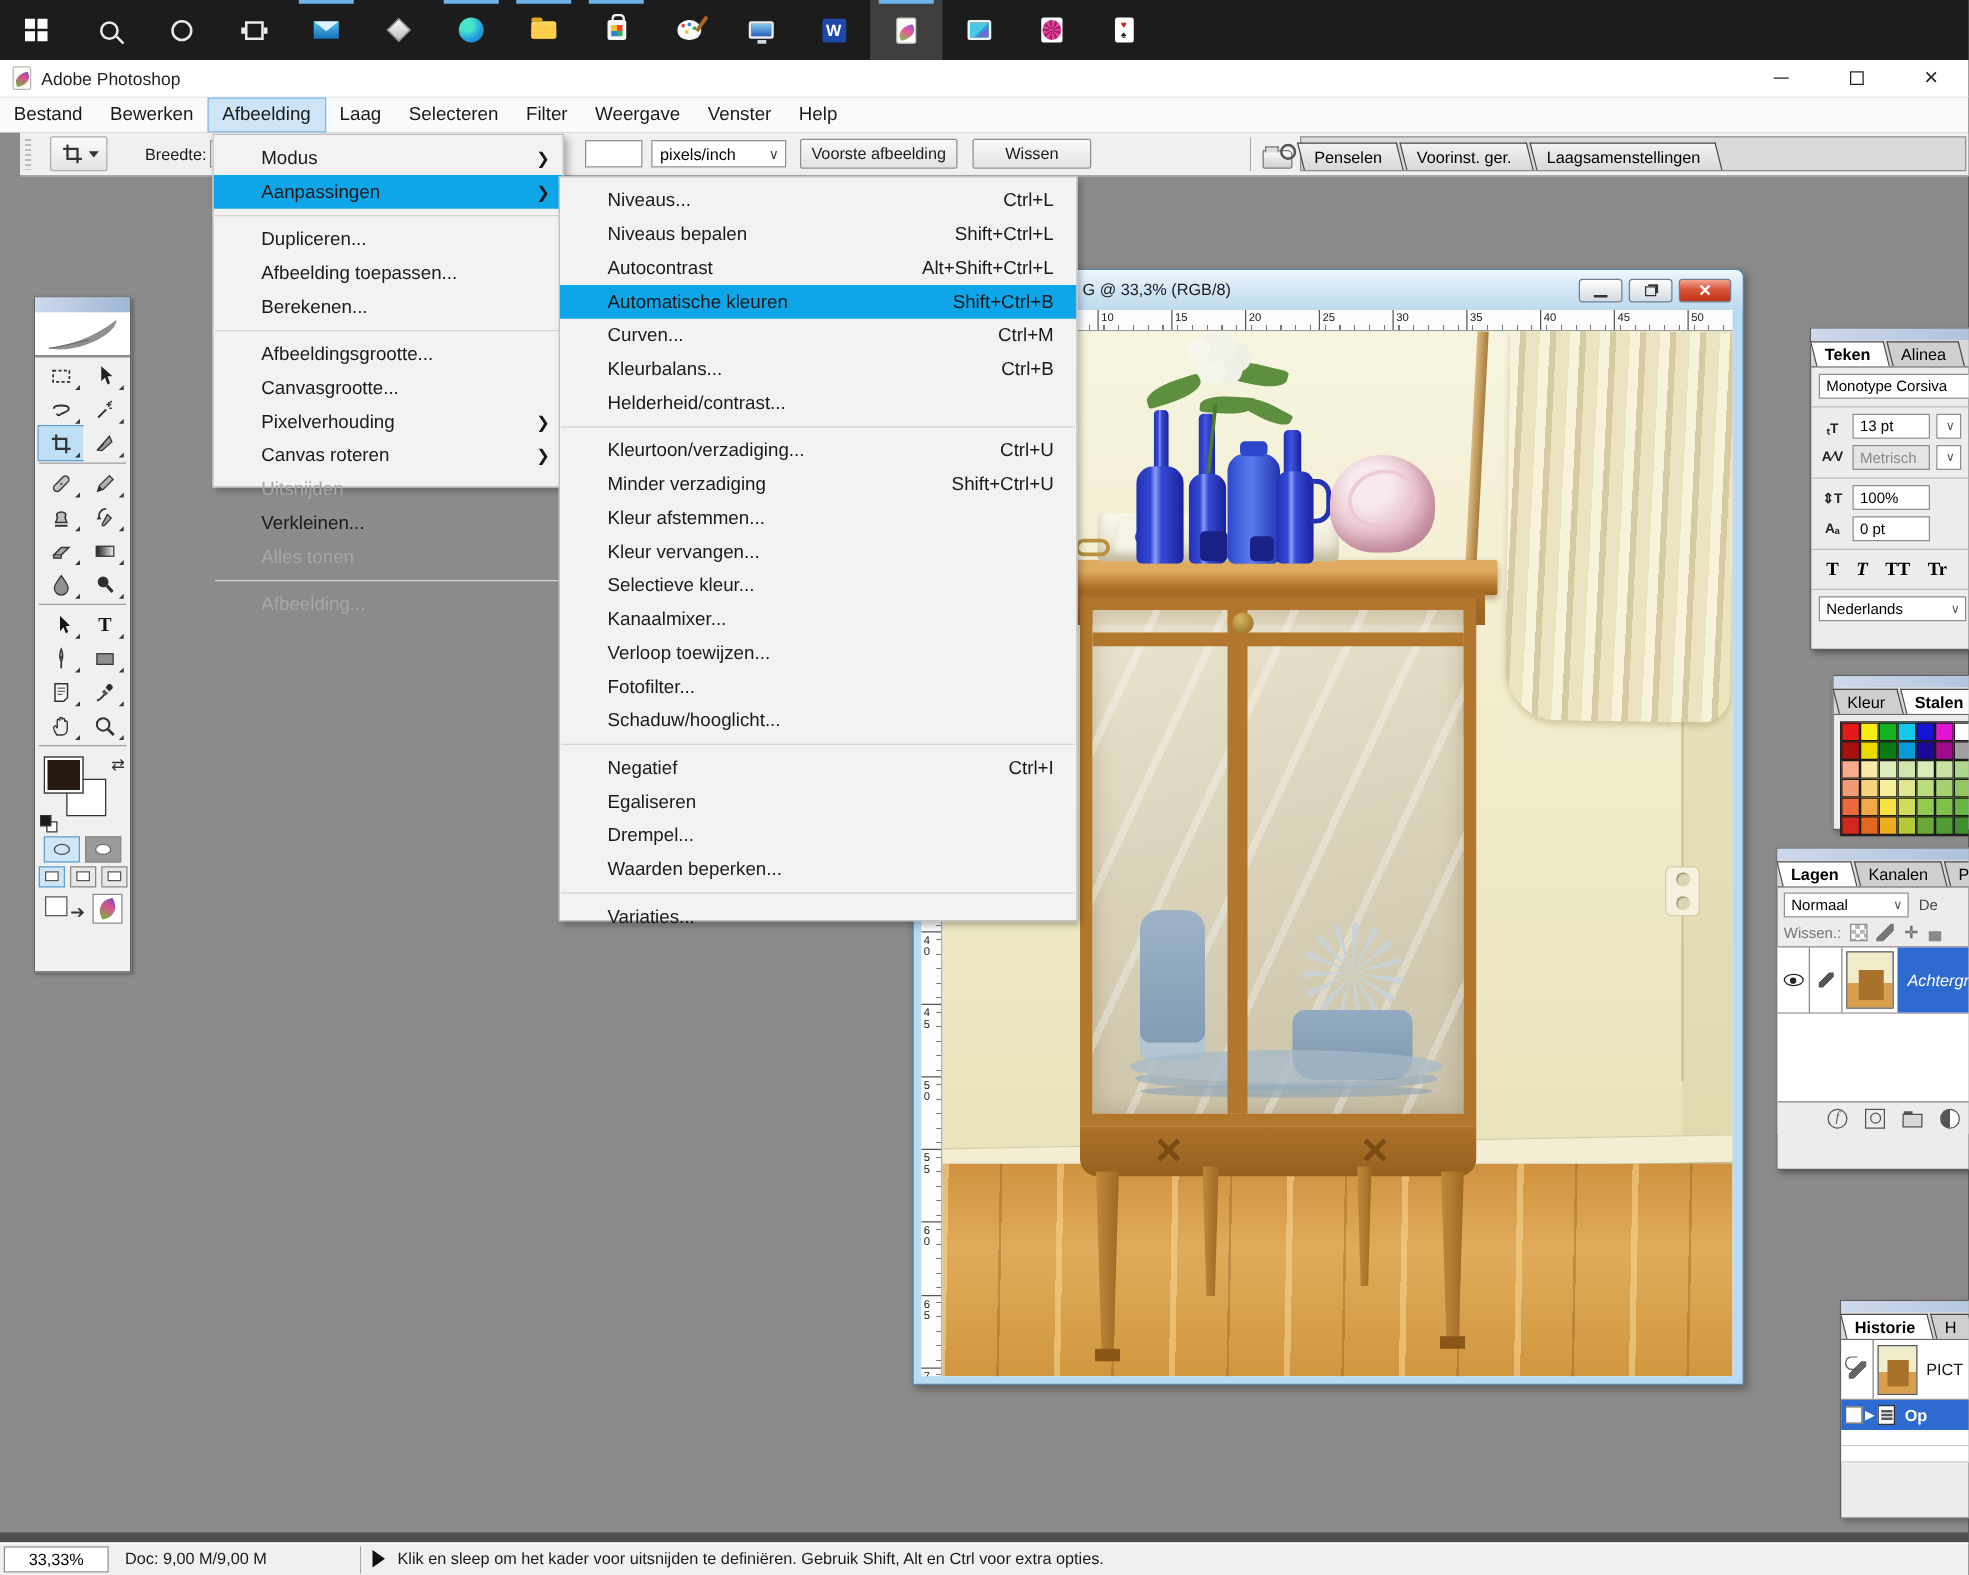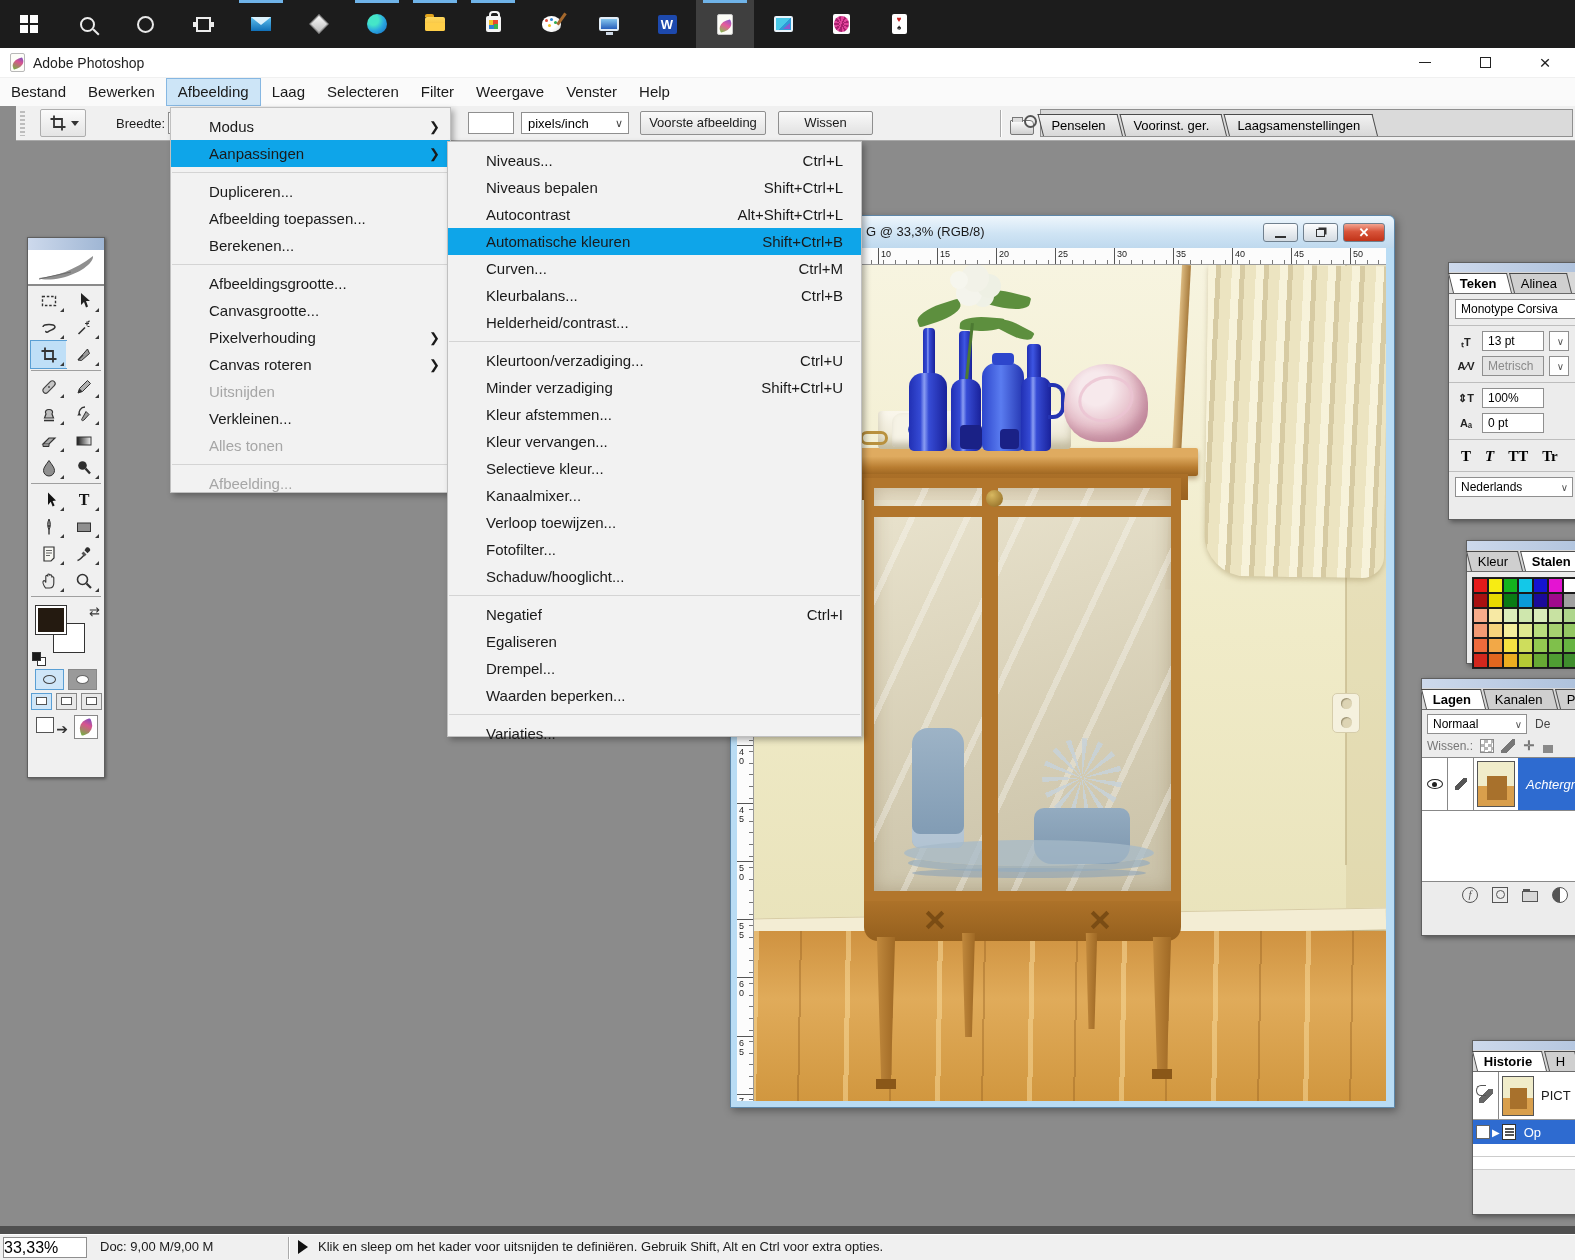--- a/index.html
+++ b/index.html
@@ -204,21 +204,21 @@
 .leg{position:absolute;background:linear-gradient(90deg,#c58d40,#9a6421);clip-path:polygon(12% 0,88% 0,70% 100%,30% 100%)}
 #leg1{left:120px;top:672px;width:24px;height:146px}
 #leg2{left:206px;top:668px;width:17px;height:104px}
 #leg3{left:396px;top:672px;width:24px;height:136px}
 #leg4{left:330px;top:668px;width:15px;height:96px}
 .foot{position:absolute;width:20px;height:10px;background:#8a5718}
 #foot1{left:122px;top:814px}#foot3{left:398px;top:804px}
 
 
 .menu{background:#f2f2f2;border:1px solid #c0c0c0;box-shadow:3px 3px 6px rgba(0,0,0,.3);z-index:50}
-#image-menu{left:170px;top:107px;width:281px;height:386px}
+#image-menu{left:170px;top:107px;width:281px;height:283px}
 #submenu{left:447px;top:141px;width:415px;height:596px}
 .mi{position:relative;height:27px;line-height:27px;font-size:15px;color:#1a1a1a;padding-left:38px;white-space:nowrap}
 .mi.first{margin-top:5px}
 .mi.hl{background:#0ea5e9}
 .mi.dis{color:#a6a6a6}
 .mi .sc{position:absolute;right:18px}
 .mi .arr{position:absolute;right:10px;font-size:13px}
 .msep{height:1px;background:#d4d4d4;margin:5px 1px}
 
 
@@ -273,29 +273,29 @@
 #hp-snaprow{display:flex;height:48px;background:#fff;border-bottom:1px solid #999;align-items:center}
 #hp-snaprow .lp-cell{height:100%}
 #hp-thumb{width:32px;height:40px;margin:3px;border:1px solid #555;background:linear-gradient(180deg,#f0ecca 0 55%,#d99f4c 55%);position:relative}
 #hp-thumb:after{content:"";position:absolute;left:7px;top:11px;width:17px;height:21px;background:#a8712c}
 #hp-snapname{font-size:13px;color:#1a1a1a;margin-left:4px}
 #hp-staterow{display:flex;height:24px;background:#2e6bd0;align-items:center;color:#fff}
 #hp-check{width:14px;height:14px;background:#fff;border:1px solid #666;margin-left:3px}
 #hp-arrow{color:#fff;font-size:10px;margin:0 2px}
 #hp-doc{width:14px;height:16px;background:#fff;border:1px solid #333;position:relative}
 #hp-doc:after{content:"";position:absolute;left:2px;top:3px;width:9px;height:1.5px;background:#555;box-shadow:0 3px 0 #555,0 6px 0 #555}
-#hp-statename{font-weight:normal;font-size:13px;margin-left:8px}
+#hp-statename{font-weight:bold;font-size:13px;margin-left:8px}
 .hp-emptyrow{height:13px;background:#fff;border-bottom:1px solid #ccc}
 .hist-brush{width:14px;height:14px;background:linear-gradient(135deg,transparent 35%,#666 35% 65%,transparent 65%);position:relative}
 .hist-brush:after{content:"";position:absolute;left:-3px;top:-4px;width:9px;height:9px;border:1.5px solid #555;border-right:none;border-radius:50% 0 0 50%}
 
 
 #darkstrip{left:0;top:1226px;width:1575px;height:8px;background:#4f4f4f;z-index:8}
 #statusbar{left:0;top:1234px;width:1575px;height:26px;background:#f0f0f0;z-index:9;border-top:1px solid #fff}
-#sb-zoom{position:absolute;left:3px;top:2px;width:84px;height:21px;background:#fff;border:1px solid #8f8f8f;font-size:16px;line-height:20px}
+#sb-zoom{position:absolute;left:3px;top:2px;width:84px;height:21px;background:#fff;border:1px solid #8f8f8f;font-size:13px;text-align:center;line-height:20px}
 #sb-doc{position:absolute;left:100px;top:4px;font-size:13px;color:#1a1a1a}
 #sb-groove{position:absolute;left:288px;top:2px;width:1px;height:22px;background:#aaa;box-shadow:1px 0 0 #fff}
 #sb-play{position:absolute;left:298px;top:5px;width:0;height:0;border-top:7px solid transparent;border-bottom:7px solid transparent;border-left:10px solid #111}
 #sb-hint{position:absolute;left:318px;top:4px;font-size:13px;color:#1a1a1a;white-space:nowrap}
 </style>
 </head>
 <body>
 
 <div id="screen">
 

